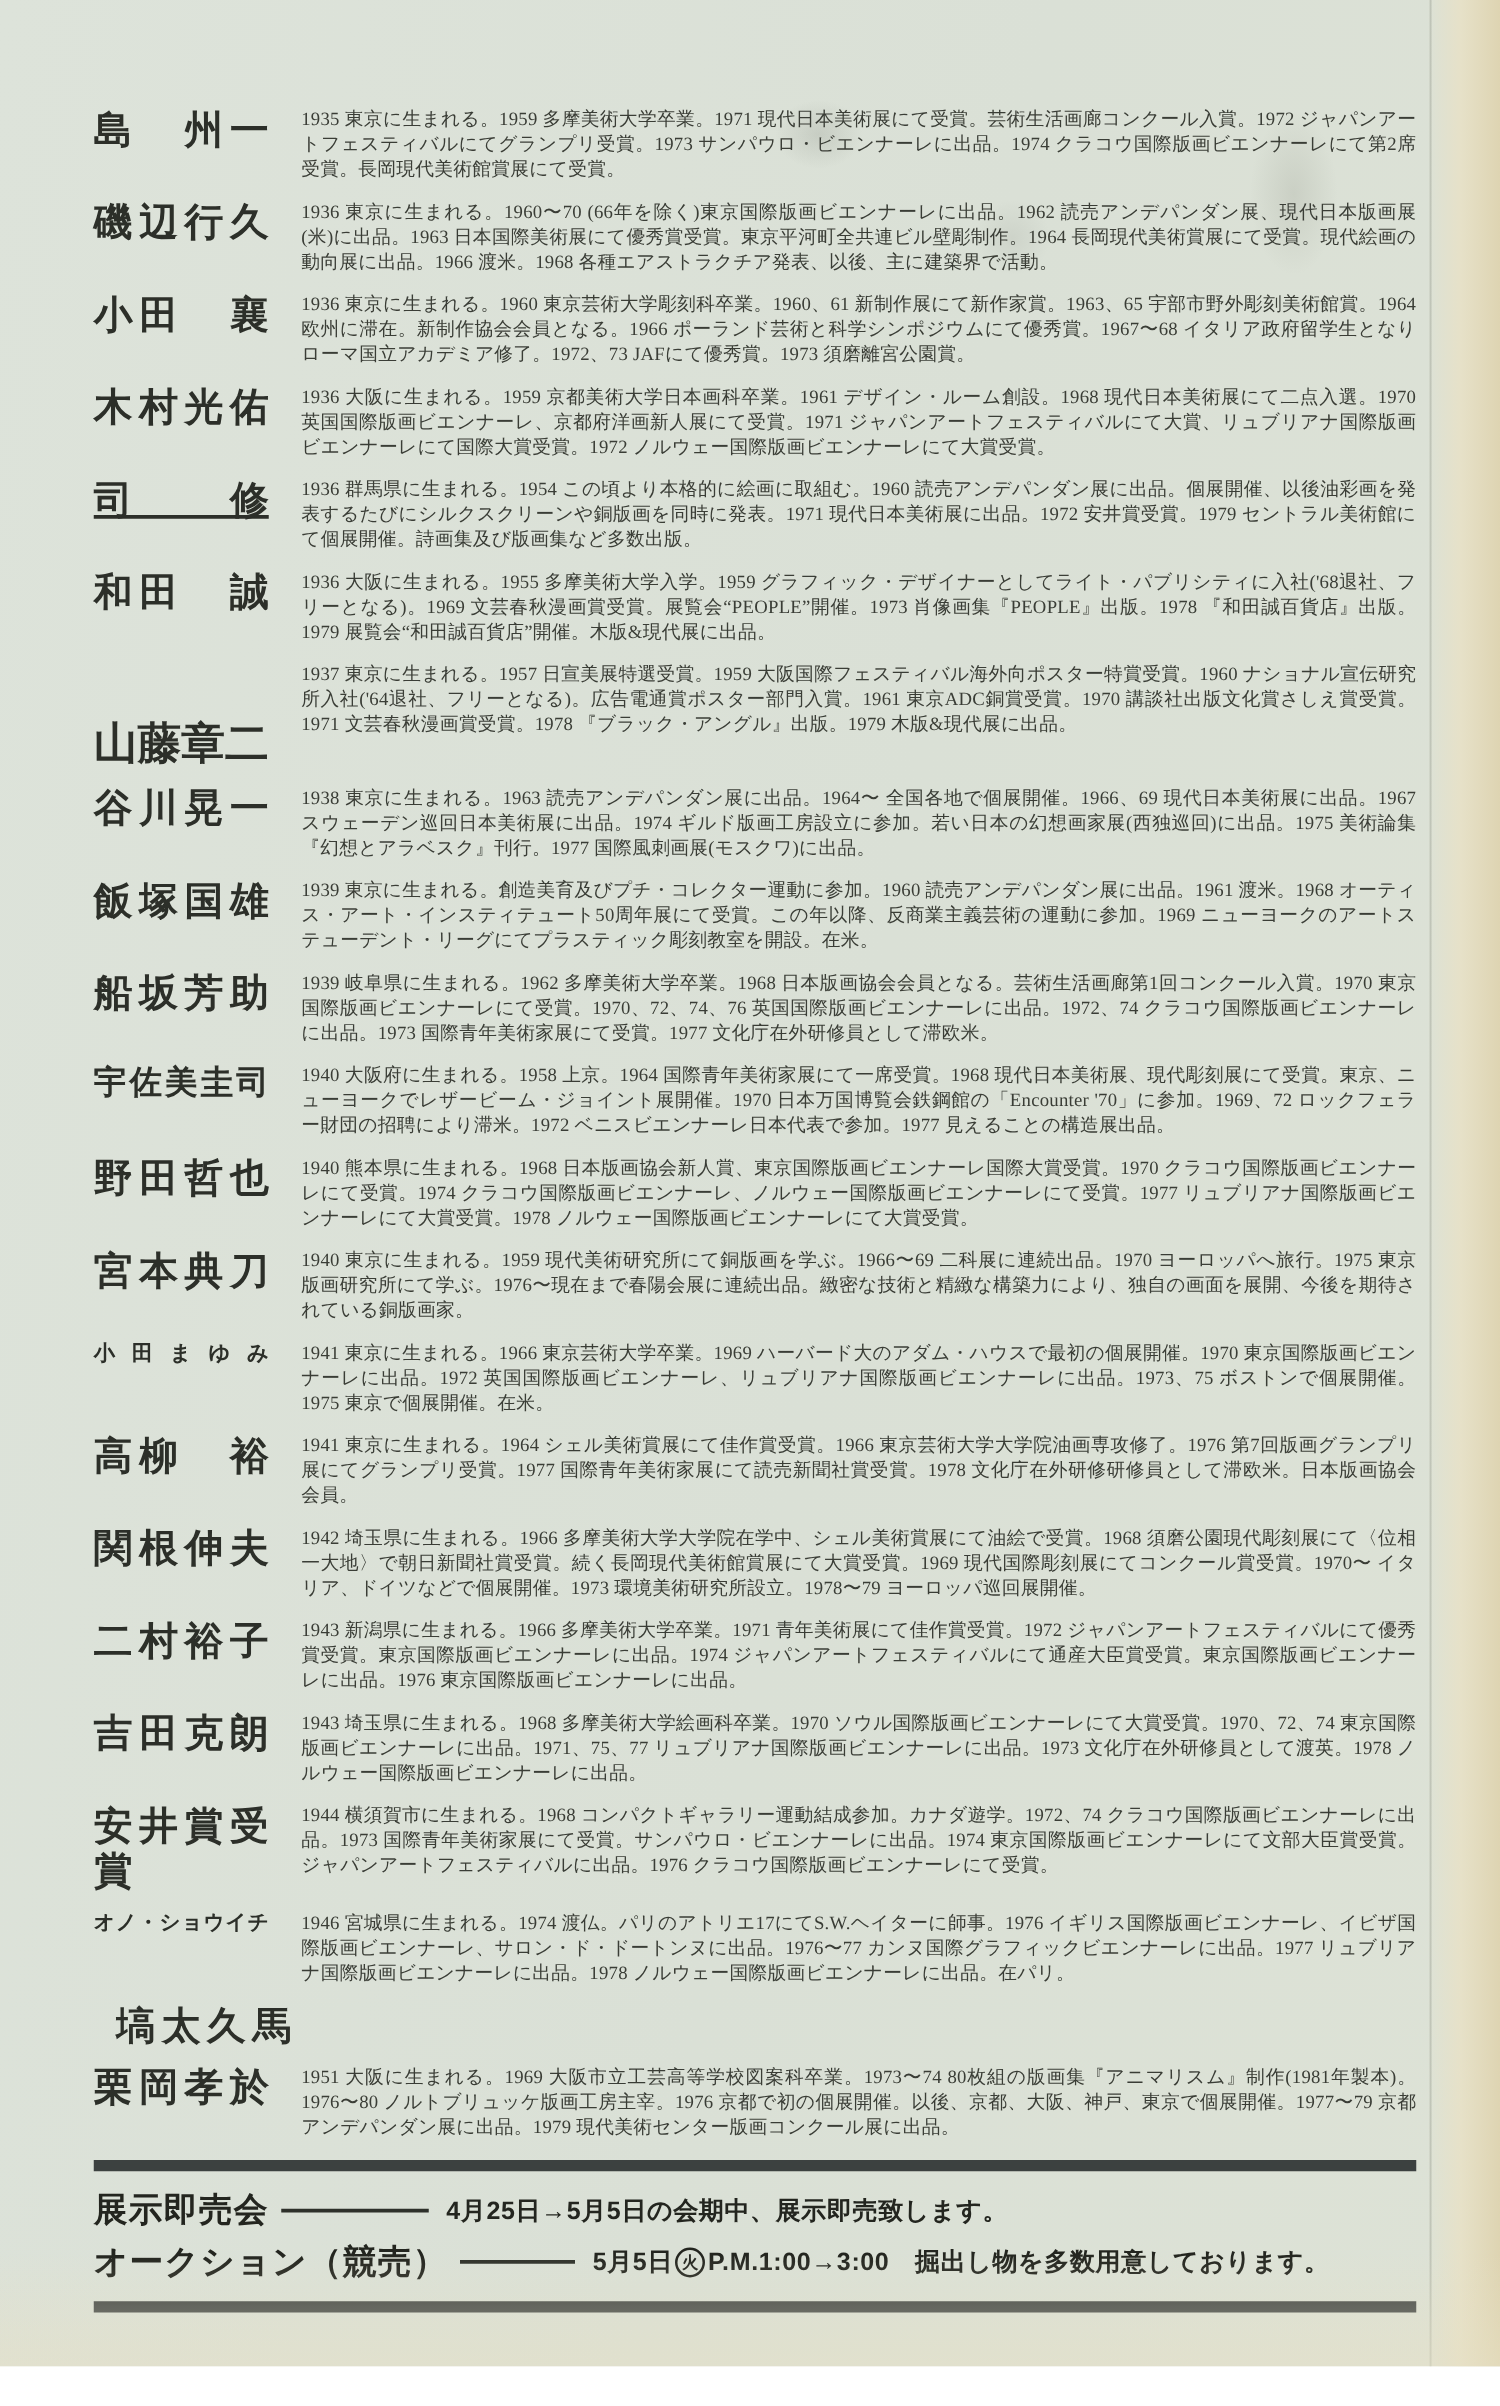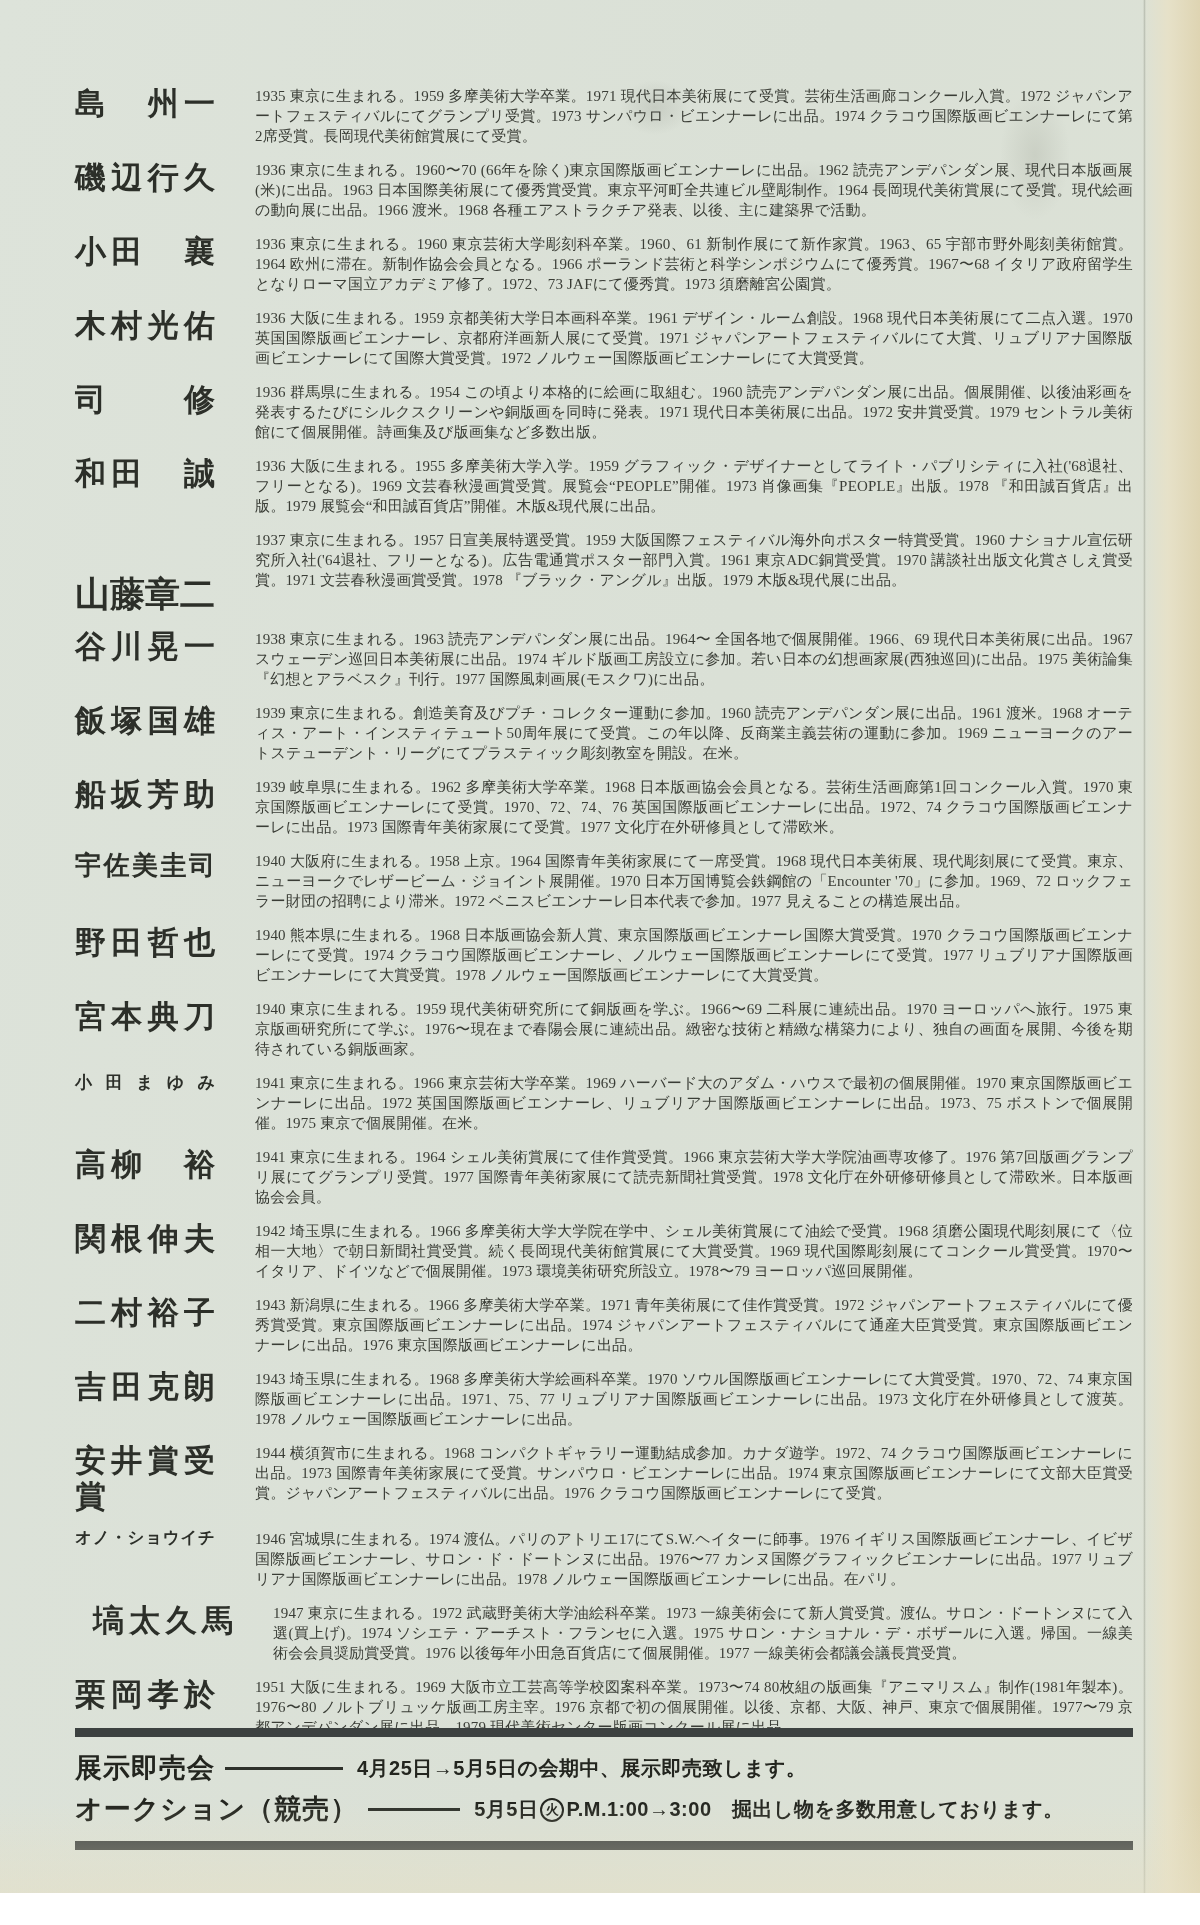--- a/index.html
+++ b/index.html
@@ -37,21 +37,21 @@
   .artist-list{position:absolute;left:75px;top:86px;width:1058px;}
   .entry{display:flex;align-items:flex-start;margin-bottom:14px;}
   .name{
     width:140px;min-width:140px;margin-right:26px;
     font-weight:600;letter-spacing:0;line-height:1.15;
     text-align:justify;text-align-last:justify;
     color:#2c2f29;
   }
   .bio{
     flex:1;font-size:15px;line-height:20px;text-align:justify;
-    color:#3a3d36;letter-spacing:.2px;margin-left:14px;
+    color:#3a3d36;letter-spacing:.2px;
   }
 
   .footer{position:absolute;left:75px;top:1728px;width:1058px;
     font-family:"Liberation Sans","DejaVu Sans",sans-serif;}
   .rule{height:9px;background:#3c4140;}
   .rule.top{margin-bottom:13px;}
   .rule.bottom{margin-top:14px;}
   .footer-row{display:flex;align-items:center;margin:5px 0;}
   .footer-label{font-size:27px;font-weight:bold;color:#23251f;letter-spacing:1px;white-space:nowrap;}
   .dash-line{height:3px;background:#2e312b;margin:0 14px 0 10px;}
@@ -88,21 +88,21 @@
       <div class="name" style="font-size: 31px;">小田　襄</div>
       <div class="bio">1936 東京に生まれる。1960 東京芸術大学彫刻科卒業。1960、61 新制作展にて新作家賞。1963、65 宇部市野外彫刻美術館賞。1964 欧州に滞在。新制作協会会員となる。1966 ポーランド芸術と科学シンポジウムにて優秀賞。1967〜68 イタリア政府留学生となりローマ国立アカデミア修了。1972、73 JAFにて優秀賞。1973 須磨離宮公園賞。</div>
     </div>
 
     <div class="entry">
       <div class="name" style="font-size: 31px;">木村光佑</div>
       <div class="bio">1936 大阪に生まれる。1959 京都美術大学日本画科卒業。1961 デザイン・ルーム創設。1968 現代日本美術展にて二点入選。1970 英国国際版画ビエンナーレ、京都府洋画新人展にて受賞。1971 ジャパンアートフェスティバルにて大賞、リュブリアナ国際版画ビエンナーレにて国際大賞受賞。1972 ノルウェー国際版画ビエンナーレにて大賞受賞。</div>
     </div>
 
     <div class="entry">
-      <div class="name" style="font-size: 31px;">司　修</div>
+      <div class="name" style="font-size: 31px; text-decoration: underline;">司　修</div>
       <div class="bio">1936 群馬県に生まれる。1954 この頃より本格的に絵画に取組む。1960 読売アンデパンダン展に出品。個展開催、以後油彩画を発表するたびにシルクスクリーンや銅版画を同時に発表。1971 現代日本美術展に出品。1972 安井賞受賞。1979 セントラル美術館にて個展開催。詩画集及び版画集など多数出版。</div>
     </div>
 
     <div class="entry">
       <div class="name" style="font-size: 31px;">和田　誠</div>
       <div class="bio">1936 大阪に生まれる。1955 多摩美術大学入学。1959 グラフィック・デザイナーとしてライト・パブリシティに入社('68退社、フリーとなる)。1969 文芸春秋漫画賞受賞。展覧会“PEOPLE”開催。1973 肖像画集『PEOPLE』出版。1978 『和田誠百貨店』出版。1979 展覧会“和田誠百貨店”開催。木版&amp;現代展に出品。</div>
     </div>
 
     <div class="entry">
       <div class="name" style="font-size: 35px; margin-top: 45px;">山藤章二</div>
@@ -169,21 +169,20 @@
       <div class="bio">1944 横須賀市に生まれる。1968 コンパクトギャラリー運動結成参加。カナダ遊学。1972、74 クラコウ国際版画ビエンナーレに出品。1973 国際青年美術家展にて受賞。サンパウロ・ビエンナーレに出品。1974 東京国際版画ビエンナーレにて文部大臣賞受賞。ジャパンアートフェスティバルに出品。1976 クラコウ国際版画ビエンナーレにて受賞。</div>
     </div>
 
     <div class="entry">
       <div class="name" style="font-size: 16.5px;">オノ・ショウイチ</div>
       <div class="bio">1946 宮城県に生まれる。1974 渡仏。パリのアトリエ17にてS.W.ヘイターに師事。1976 イギリス国際版画ビエンナーレ、イビザ国際版画ビエンナーレ、サロン・ド・ドートンヌに出品。1976〜77 カンヌ国際グラフィックビエンナーレに出品。1977 リュブリアナ国際版画ビエンナーレに出品。1978 ノルウェー国際版画ビエンナーレに出品。在パリ。</div>
     </div>
 
     <div class="entry">
       <div class="name" style="font-size: 31px; margin-left: 18px;">塙太久馬</div>
-      <div class="bio">1947 東京に生まれる。1972 武蔵野美術大学油絵科卒業。1973 一線美術会にて新人賞受賞。渡仏。サロン・ドートンヌにて入選(買上げ)。1974 ソシエテ・アーチスト・フランセに入選。1975 サロン・ナショナル・デ・ボザールに入選。帰国。一線美術会会員奨励賞受賞。1976 以後毎年小田急百貨店にて個展開催。1977 一線美術会都議会議長賞受賞。</div>
     </div>
 
     <div class="entry">
       <div class="name" style="font-size: 31px;">栗岡孝於</div>
       <div class="bio">1951 大阪に生まれる。1969 大阪市立工芸高等学校図案科卒業。1973〜74 80枚組の版画集『アニマリスム』制作(1981年製本)。1976〜80 ノルトブリュッケ版画工房主宰。1976 京都で初の個展開催。以後、京都、大阪、神戸、東京で個展開催。1977〜79 京都アンデパンダン展に出品。1979 現代美術センター版画コンクール展に出品。</div>
     </div>
   </div>
 
   <div class="footer">
     <div class="rule top"></div>

